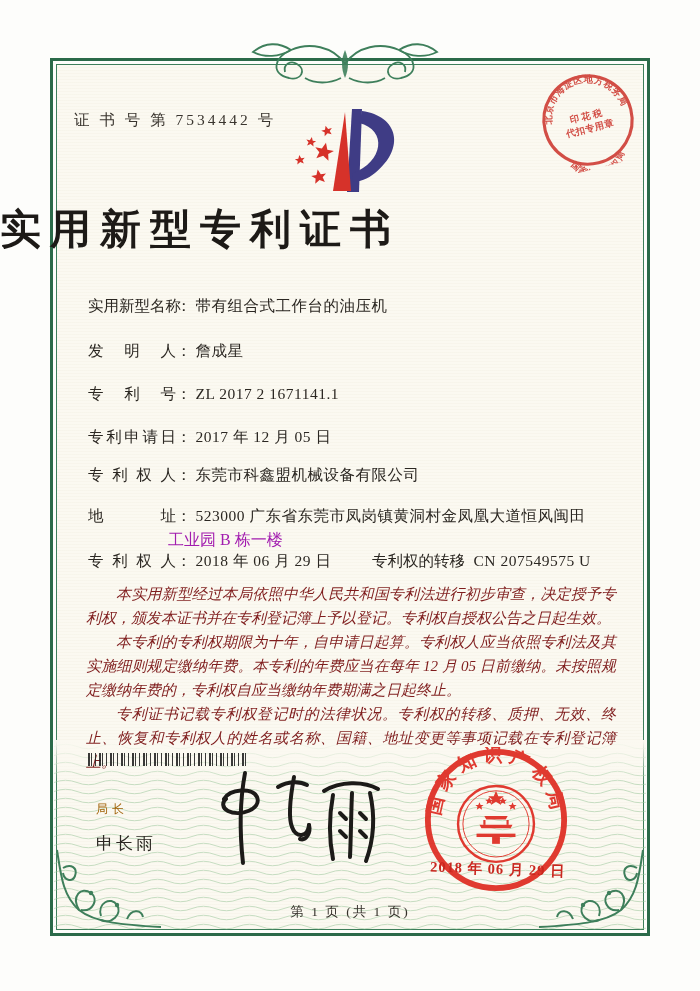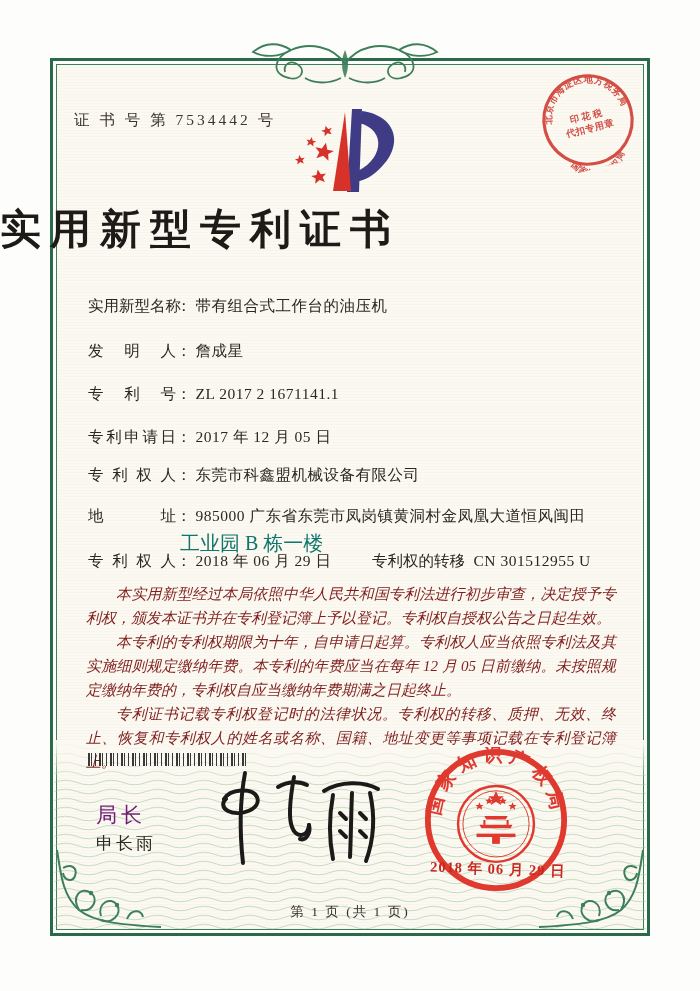--- a/index.html
+++ b/index.html
@@ -23,33 +23,33 @@
   .abs{position:absolute;}
   .cert-number{left:74px;top:110px;font-size:15.5px;letter-spacing:3px;color:#3a352f;}
   .title{
     left:0;right:0;top:202px;text-align:left;
     font-size:41px;font-weight:600;letter-spacing:9px;color:#1d1a17;
   }
   .field{left:88px;font-size:15.5px;white-space:nowrap;color:#2b2722;}
   .f-label{display:inline-block;width:88px;text-align:justify;text-align-last:justify;vertical-align:top;}
   .f-colon{display:inline-block;margin-right:4px;}
   .f-value{letter-spacing:0.5px;}
-  .addr2{left:180px;font-size:20px;color:#0f766e;}
+  .addr2{left:168px;font-size:16px;color:#a21caf;}
   .f2-group{position:absolute;left:284px;top:0;}
   .body-text{
     left:86px;top:582px;width:530px;
     font-size:15px;line-height:24px;font-style:italic;
     text-align:justify;color:#7f1d1d;
   }
   .body-text p{margin:0;text-indent:2em;}
   .barcode{
     left:88px;top:753px;width:158px;height:13px;opacity:.88;
     background:repeating-linear-gradient(90deg,#1f1f1f 0 2px,rgba(0,0,0,0) 2px 3px,#1f1f1f 3px 4px,rgba(0,0,0,0) 4px 7px,#1f1f1f 7px 8px,rgba(0,0,0,0) 8px 11px);
   }
-  .director-title{left:96px;top:801px;font-size:21px;letter-spacing:4px;color:#701a75;font-family:"Liberation Sans","DejaVu Sans",sans-serif;}
+  .director-title{left:96px;top:801px;font-size:12px;letter-spacing:4px;color:#a16207;font-family:"Liberation Sans","DejaVu Sans",sans-serif;}
   .director-name{left:96px;top:832px;font-size:17px;letter-spacing:3px;color:#2b2722;font-family:"Liberation Sans","DejaVu Sans",sans-serif;}
   .signature{left:212px;top:765px;}
   .tax-stamp{left:539px;top:71px;transform:rotate(-14deg);opacity:.92;}
   .agency-seal{left:423px;top:747px;opacity:.95;}
   .seal-date{
     left:430px;top:860px;width:150px;font-size:14.5px;letter-spacing:1px;
     color:#c9271f;transform:rotate(2deg);white-space:nowrap;font-weight:600;
   }
   .footer-page{left:0;right:0;top:903px;text-align:center;font-size:13.5px;letter-spacing:2px;color:#35312b;}
   .wave-fade{left:54px;top:740px;width:592px;height:42px;background:linear-gradient(#fbf9f1,rgba(251,249,241,0));z-index:2;}
@@ -162,26 +162,26 @@
   <div class="abs field z3" style="top:384px">
     <span class="f-label">专利号</span><span class="f-colon">：</span><span class="f-value">ZL 2017 2 1671141.1</span>
   </div>
   <div class="abs field z3" style="top:427px">
     <span class="f-label">专利申请日</span><span class="f-colon">：</span><span class="f-value">2017 年 12 月 05 日</span>
   </div>
   <div class="abs field z3" style="top:465px">
     <span class="f-label">专利权人</span><span class="f-colon">：</span><span class="f-value">东莞市科鑫盟机械设备有限公司</span>
   </div>
   <div class="abs field z3" style="top:506px">
-    <span class="f-label">地址</span><span class="f-colon">：</span><span class="f-value">985000 广东省东莞市凤岗镇黄洞村金凤凰大道恒风闽田</span>
+    <span class="f-label">地址</span><span class="f-colon">：</span><span class="f-value">523000 广东省东莞市凤岗镇黄洞村金凤凰大道恒风闽田</span>
   </div>
   <div class="abs addr2 z3" style="top:530px">工业园 B 栋一楼</div>
   <div class="abs field z3" style="top:551px">
     <span class="f-label">专利权人</span><span class="f-colon">：</span><span class="f-value">2018 年 06 月 29 日</span>
-    <span class="f2-group"><span class="f-label" style="width:82px">专利权的转移</span><span class="f-colon">：</span><span class="f-value">CN 301512955 U</span></span>
+    <span class="f2-group"><span class="f-label" style="width:82px">专利权的转移</span><span class="f-colon">：</span><span class="f-value">CN 207549575 U</span></span>
   </div>
 
   <div class="abs body-text z3">
     <p>本实用新型经过本局依照中华人民共和国专利法进行初步审查，决定授予专利权，颁发本证书并在专利登记簿上予以登记。专利权自授权公告之日起生效。</p>
     <p>本专利的专利权期限为十年，自申请日起算。专利权人应当依照专利法及其实施细则规定缴纳年费。本专利的年费应当在每年 12 月 05 日前缴纳。未按照规定缴纳年费的，专利权自应当缴纳年费期满之日起终止。</p>
     <p>专利证书记载专利权登记时的法律状况。专利权的转移、质押、无效、终止、恢复和专利权人的姓名或名称、国籍、地址变更等事项记载在专利登记簿上。</p>
   </div>
 
   <div class="abs barcode z3"></div>
 

